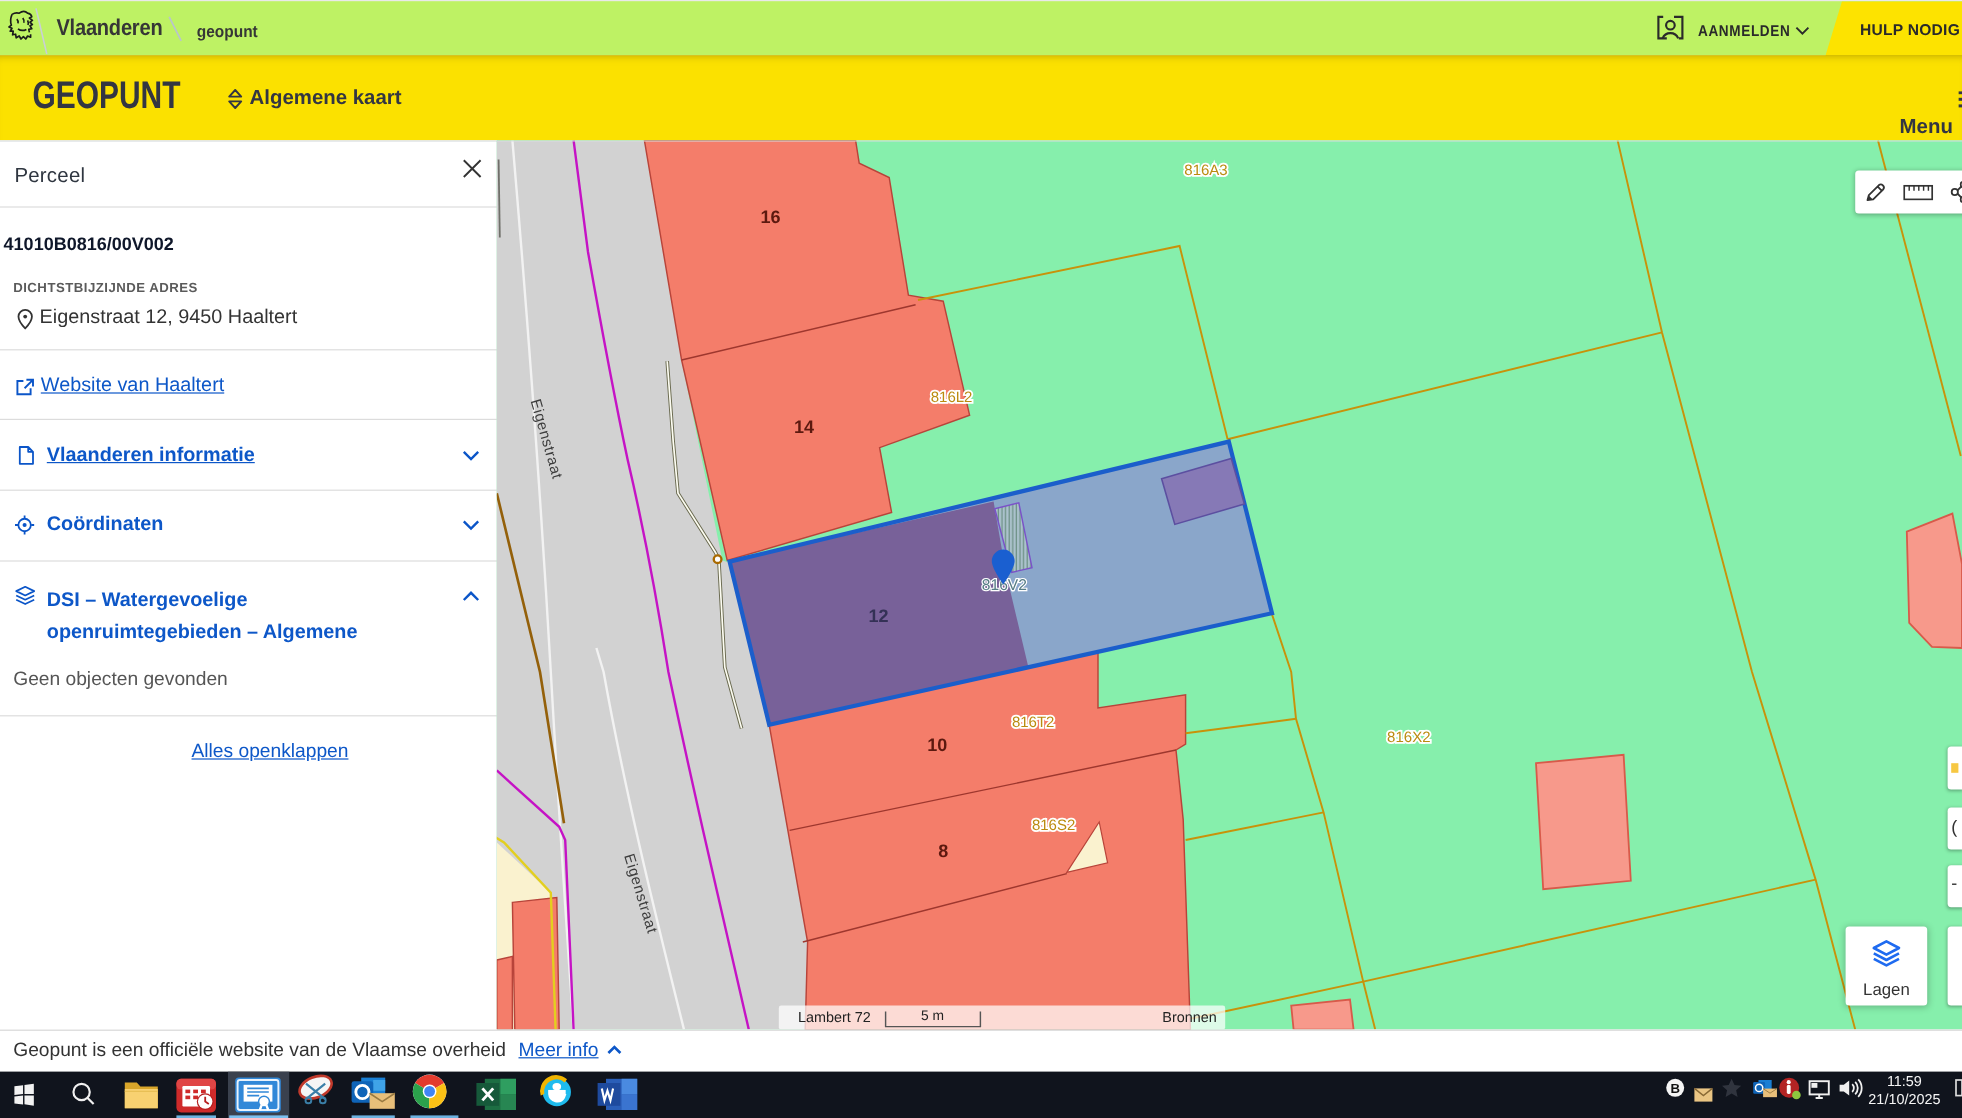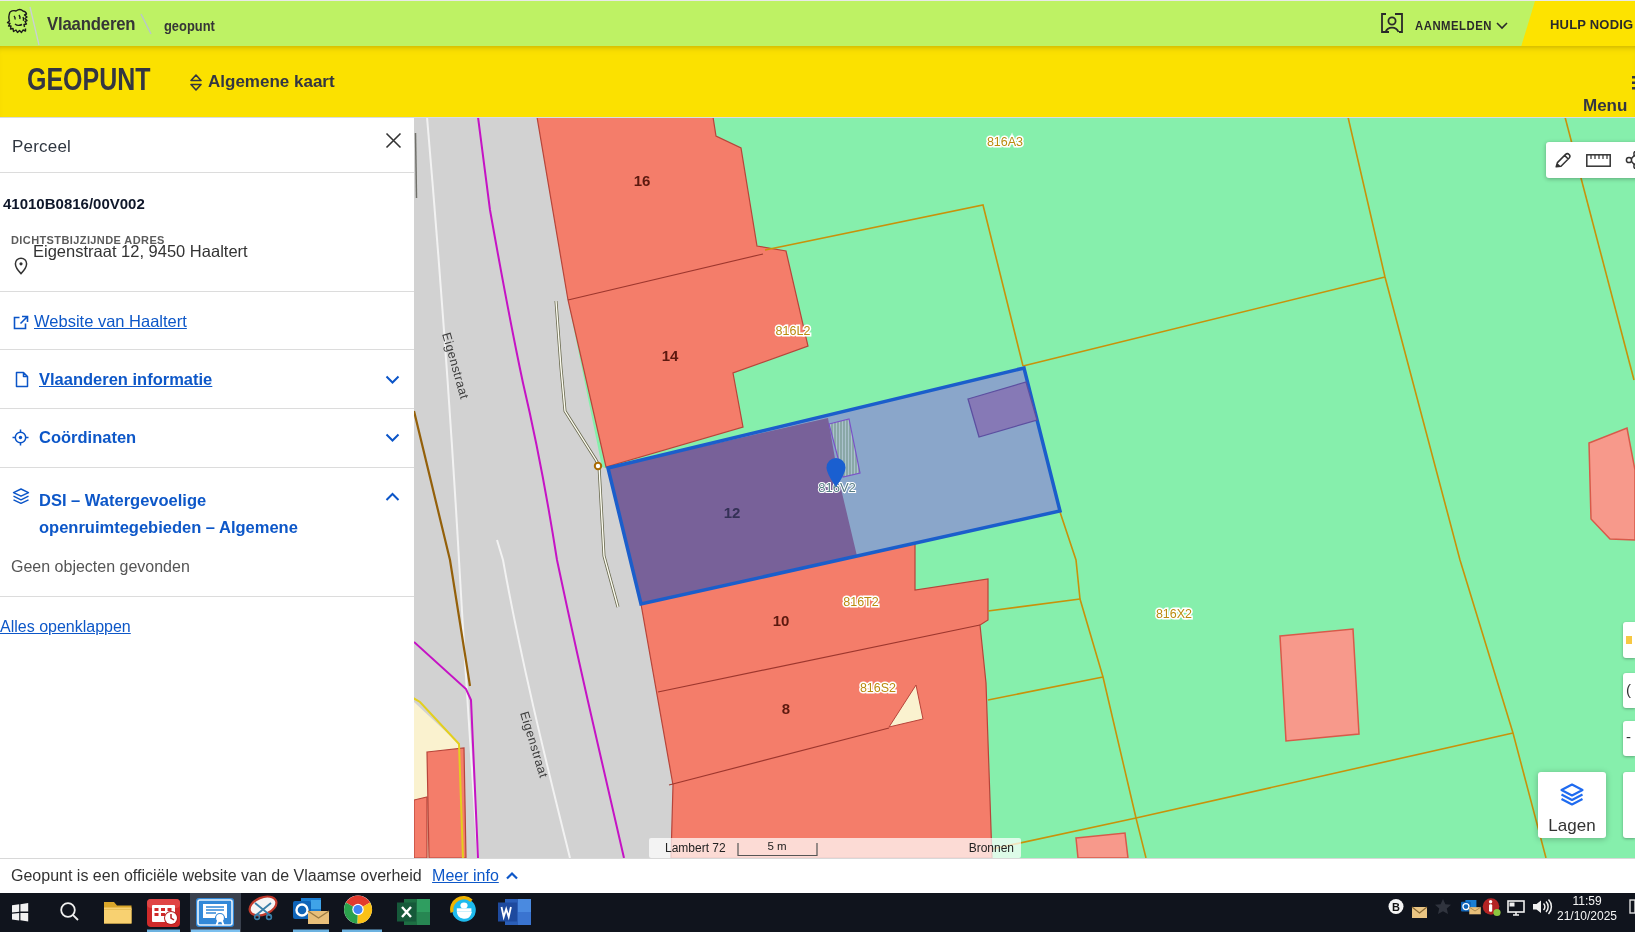--- a/index.html
+++ b/index.html
@@ -81,21 +81,21 @@
     <svg class="abs" style="left:385px;top:14px" width="17" height="17">
         <path d="M1.5 1.5 L15.5 15.5 M15.5 1.5 L1.5 15.5" stroke="#343434" stroke-width="1.6"></path>
       </svg>
     <div class="sb-div" style="top:54px"></div>
     <div class="abs" style="left:3px;top:77px;font-size:15px;font-weight:bold;color:#0f172a">41010B0816/00V002</div>
     <div class="abs" style="left:11px;top:116px;font-size:11px;font-weight:bold;color:#5b5b5b;letter-spacing:0.4px">DICHTSTBIJZIJNDE ADRES</div>
     <svg class="abs" style="left:14px;top:139px" width="14" height="18" viewBox="0 0 14 18">
       <path d="M7 1.2 C3.9 1.2 1.4 3.7 1.4 6.8 C1.4 11 7 16.6 7 16.6 S12.6 11 12.6 6.8 C12.6 3.7 10.1 1.2 7 1.2 Z" fill="none" stroke="#333" stroke-width="1.5"></path>
       <circle cx="7" cy="6.8" r="1.6" fill="#333"></circle>
     </svg>
-    <div class="abs" style="left:33px;top:124px;font-size:16.5px;color:#333">Eigenstraat 12, 9450 Haaltert</div>
+    <div class="abs" style="left:33px;top:137px;font-size:16.5px;color:#333">Eigenstraat 12, 9450 Haaltert</div>
     <div class="sb-div" style="top:173px"></div>
     <svg class="abs" style="left:13px;top:197px" width="16" height="15" viewBox="0 0 16 15">
       <path d="M6.5 2.5 H1.5 V13.5 H12.5 V8.5" fill="none" stroke="#0b55c8" stroke-width="1.6"></path>
       <path d="M9 1.5 H14.5 V7 M14.2 1.8 L7.5 8.5" fill="none" stroke="#0b55c8" stroke-width="1.6"></path>
     </svg>
     <div class="abs blue" style="left:34px;top:194px;font-size:16.5px;text-decoration:underline">Website van Haaltert</div>
     <div class="sb-div" style="top:231px"></div>
     <svg class="abs" style="left:15px;top:253px" width="14" height="17" viewBox="0 0 14 17">
       <path d="M1.5 15.5 V1.5 H8.5 L12.5 5.5 V15.5 Z M8.5 1.5 V5.5 H12.5" fill="none" stroke="#0b55c8" stroke-width="1.5" stroke-linejoin="round"></path>
     </svg>
@@ -117,21 +117,21 @@
     <svg class="abs" style="left:12px;top:370px" width="18" height="17" viewBox="0 0 18 17">
       <path d="M9 1 L16.5 4.6 L9 8.2 L1.5 4.6 Z" fill="none" stroke="#0b55c8" stroke-width="1.4" stroke-linejoin="round"></path>
       <path d="M16.5 8.2 L9 11.8 L1.5 8.2 M16.5 11.8 L9 15.4 L1.5 11.8" fill="none" stroke="#0b55c8" stroke-width="1.4" stroke-linejoin="round"></path>
     </svg>
     <div class="abs blue" style="left:39px;top:369px;width:290px;font-size:16.5px;font-weight:bold;line-height:27px">DSI – Watergevoelige openruimtegebieden – Algemene</div>
     <svg class="abs" style="left:385px;top:374px" width="15" height="10">
         <path d="M1.5 8 L7.5 2 L13.5 8" fill="none" stroke="#0b55c8" stroke-width="2"></path>
       </svg>
     <div class="abs" style="left:11px;top:440px;font-size:16px;color:#555">Geen objecten gevonden</div>
     <div class="sb-div" style="top:478px"></div>
-    <div class="abs blue" style="left:0;top:500px;width:450px;font-size:16px;text-decoration:underline">Alles openklappen</div>
+    <div class="abs blue" style="left:0;top:500px;width:450px;text-align:center;font-size:16px;text-decoration:underline">Alles openklappen</div>
   </div>
 
   <div id="map" class="abs" style="left:414px;top:117px;width:1221px;height:741px;background:#86efac">
     <svg width="1221" height="741" viewBox="414 117 1221 741">
       <defs>
         <pattern id="hatch" width="3" height="3" patternUnits="userSpaceOnUse">
           <rect width="3" height="3" fill="#abc2cd"></rect>
           <line x1="1" y1="0" x2="1" y2="3" stroke="#6f9288" stroke-width="1.1"></line>
         </pattern>
       </defs>
@@ -239,21 +239,21 @@
     <div class="abs" style="left:1209px;top:556px;width:12px;height:35px;background:#fff;border-radius:3px 0 0 3px;box-shadow:0 1px 3px rgba(0,0,0,0.3);font-size:15px;color:#333;padding-left:3px;line-height:34px">(</div>
     <div class="abs" style="left:1209px;top:604px;width:12px;height:35px;background:#fff;border-radius:3px 0 0 3px;box-shadow:0 1px 3px rgba(0,0,0,0.3);font-size:15px;color:#333;padding-left:3px;line-height:32px">-</div>
     <div class="abs" style="left:1209px;top:655px;width:12px;height:66px;background:#fff;border-radius:3px 0 0 3px;box-shadow:0 1px 3px rgba(0,0,0,0.3)"></div>
     
     <div class="abs" style="left:1124px;top:655px;width:68px;height:66px;background:#fff;border-radius:3px;box-shadow:0 1px 6px rgba(0,0,0,0.25)">
       <svg class="abs" style="left:17px;top:8px" width="34" height="30" viewBox="-17 -15 34 30">
         <path d="M-10.5,-5 L0,-10.5 L10.5,-5 L0,0.5 Z" fill="none" stroke="#1f6bf0" stroke-width="2.2" stroke-linejoin="round"></path>
         <path d="M-10.5,-0.5 L0,5 L10.5,-0.5" fill="none" stroke="#1f6bf0" stroke-width="2.2" stroke-linejoin="round"></path>
         <path d="M-10.5,4 L0,9.5 L10.5,4" fill="none" stroke="#1f6bf0" stroke-width="2.2" stroke-linejoin="round"></path>
       </svg>
-      <div class="abs" style="left:0;top:44px;width:68px;text-align:center;font-size:17px;color:#333">Lagen</div>
+      <div class="abs" style="left:0;top:44px;width:68px;text-align:center;font-size:14px;color:#333">Lagen</div>
     </div>
   </div>
 
   <div id="footer" class="abs">
     <div class="t">Geopunt is een officiële website van de Vlaamse overheid <a style="color:#0d57c8;margin-left:6px;text-decoration:underline">Meer info</a> <svg width="14" height="10" style="margin-left:2px">
           <path d="M2 7.5 L7 2.5 L12 7.5" fill="none" stroke="#0d57c8" stroke-width="2.2"></path>
         </svg></div>
   </div>
 
   <div id="taskbar" class="abs">

